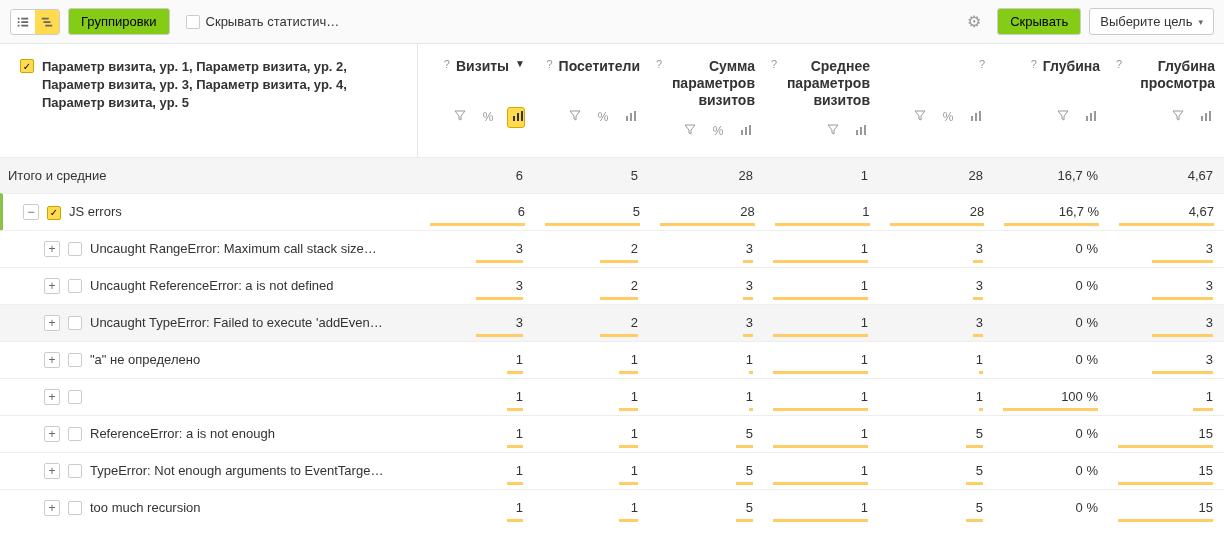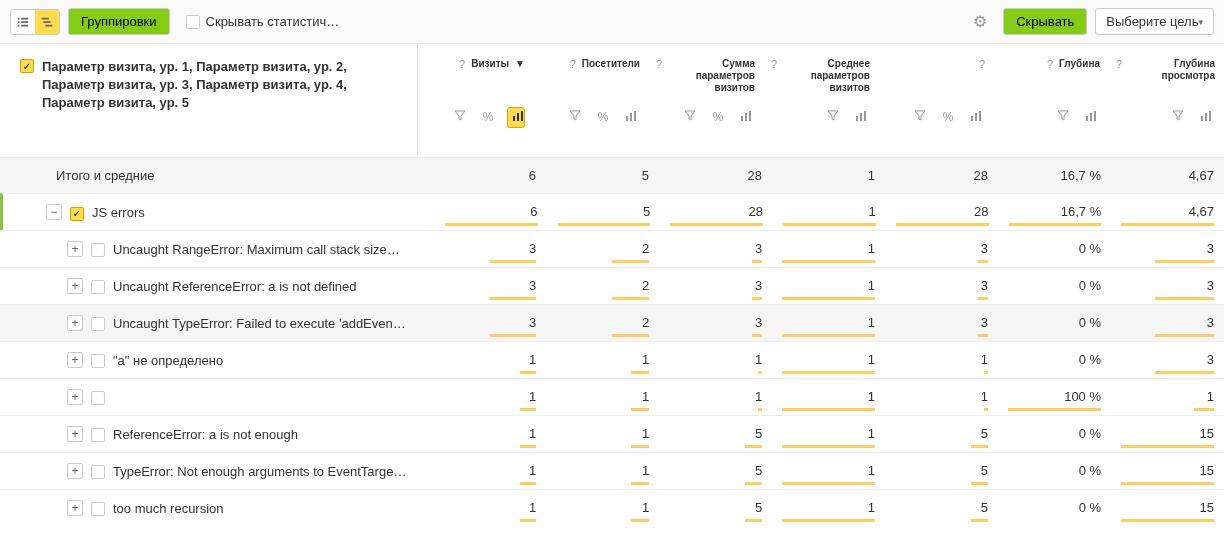--- a/index.html
+++ b/index.html
@@ -5,50 +5,50 @@
 * { box-sizing: border-box; margin: 0; padding: 0; }
 body { font-family: Arial, sans-serif; font-size: 13px; color: #333; background: #fff; width: 1224px; }
 .toolbar { display: flex; align-items: center; padding: 8px 10px; border-bottom: 1px solid #e5e5e5; gap: 8px; background: #fafafa; }
 .view-toggle { display: flex; border: 1px solid #ccc; border-radius: 3px; overflow: hidden; }
 .view-btn { width: 24px; height: 24px; display: flex; align-items: center; justify-content: center; cursor: pointer; background: #fff; border: none; }
 .view-btn.active { background: #ffdb4d; }
 .btn { border: 1px solid #ccc; border-radius: 3px; padding: 5px 12px; background: #84cc16; cursor: pointer; font-size: 13px; }
 .checkbox-label { display: flex; align-items: flex-end; gap: 6px; margin-left: 8px; }
 .checkbox-box { width: 14px; height: 14px; border: 1px solid #ccc; border-radius: 2px; background: #fff; display: inline-block; }
 .gear { color: #999; margin-left: auto; margin-right: 8px; font-size: 16px; cursor: pointer; }
-.dropdown { border: 1px solid #ccc; border-radius: 3px; padding: 5px 10px; background: #fff; cursor: pointer; display: flex; align-items: center; }
+.dropdown { border: 1px solid #ccc; border-radius: 3px; padding: 5px 10px; background: #fff; cursor: pointer; display: flex; align-items: center; gap: 6px; }
 
 .main { display: flex; }
 .left-col { width: 418px; border-right: 1px solid #e5e5e5; }
 .right-col { flex: 1; overflow-x: auto; }
 
 .header-row { display: flex; }
 .dim-header { padding: 14px 20px 10px; display: flex; align-items: flex-start; gap: 8px; min-height: 58px; }
 .check-yellow { width: 14px; height: 14px; background: #ffdb4d; border: 1px solid #c9a500; border-radius: 2px; display: inline-flex; align-items: center; justify-content: center; flex-shrink: 0; position: relative; top: 1px; }
 .check-yellow::after { content: "✓"; font-size: 10px; color: #000; }
 .dim-text { font-weight: bold; font-size: 13px; line-height: 1.4; }
 
 .metrics-header { display: flex; }
 .metric-col { width: 115px; display: flex; flex-direction: column; }
 .metric-head { padding: 14px 8px 8px; text-align: right; display: flex; align-items: flex-start; justify-content: flex-end; gap: 6px; min-height: 58px; }
 .metric-head .q { color: #999; font-size: 11px; cursor: pointer; }
-.metric-head .name { font-weight: bold; font-size: 10px; text-align: right; line-height: 1.2; }
+.metric-head .name { font-weight: bold; font-size: 14px; text-align: right; line-height: 1.2; }
 .sort-arrow { font-size: 10px; }
 
 .filter-row { display: flex; padding: 6px 8px 10px; justify-content: flex-end; gap: 10px; align-items: center; height: 34px; }
 .filter-icon, .pct-icon, .chart-icon { color: #999; font-size: 12px; cursor: pointer; width: 18px; text-align: center; }
 .chart-icon.active { background: #ffdb4d; border: 1px solid #d4a800; border-radius: 3px; padding: 2px 4px; color: #333; }
 .left-filter-row { height: 34px; }
 
 .data-row { display: flex; border-top: 1px solid #eee; }
 .data-row.totals { background: #f5f5f5; }
 .data-row.hover-row { background: #f5f5f5; }
 .data-row.group-row { border-left: 3px solid #8bc34a; }
 
-.row-label { width: 418px; padding: 10px 10px 10px 33px; display: flex; align-items: flex-end; gap: 8px; margin-left: 23px; }
+.row-label { width: 418px; padding: 10px 10px 10px 8px; display: flex; align-items: center; gap: 8px; }
 .row-label.indent1 { padding-left: 20px; }
 .row-label.indent2 { padding-left: 44px; }
 
 .expand-btn { width: 16px; height: 16px; border: 1px solid #ccc; border-radius: 2px; background: #fff; display: inline-flex; align-items: center; justify-content: center; cursor: pointer; flex-shrink: 0; font-size: 12px; color: #666; line-height: 1; }
 .label-text { white-space: nowrap; overflow: hidden; text-overflow: ellipsis; }
 
 .cell { width: 115px; padding: 10px 10px 0; text-align: right; position: relative; }
 .cell-val { display: block; padding-bottom: 4px; }
 .bar-track { height: 3px; background: transparent; position: relative; margin-bottom: 2px; }
 .bar-fill { height: 3px; background: #ffcc66; position: absolute; right: 0; top: 0; }

